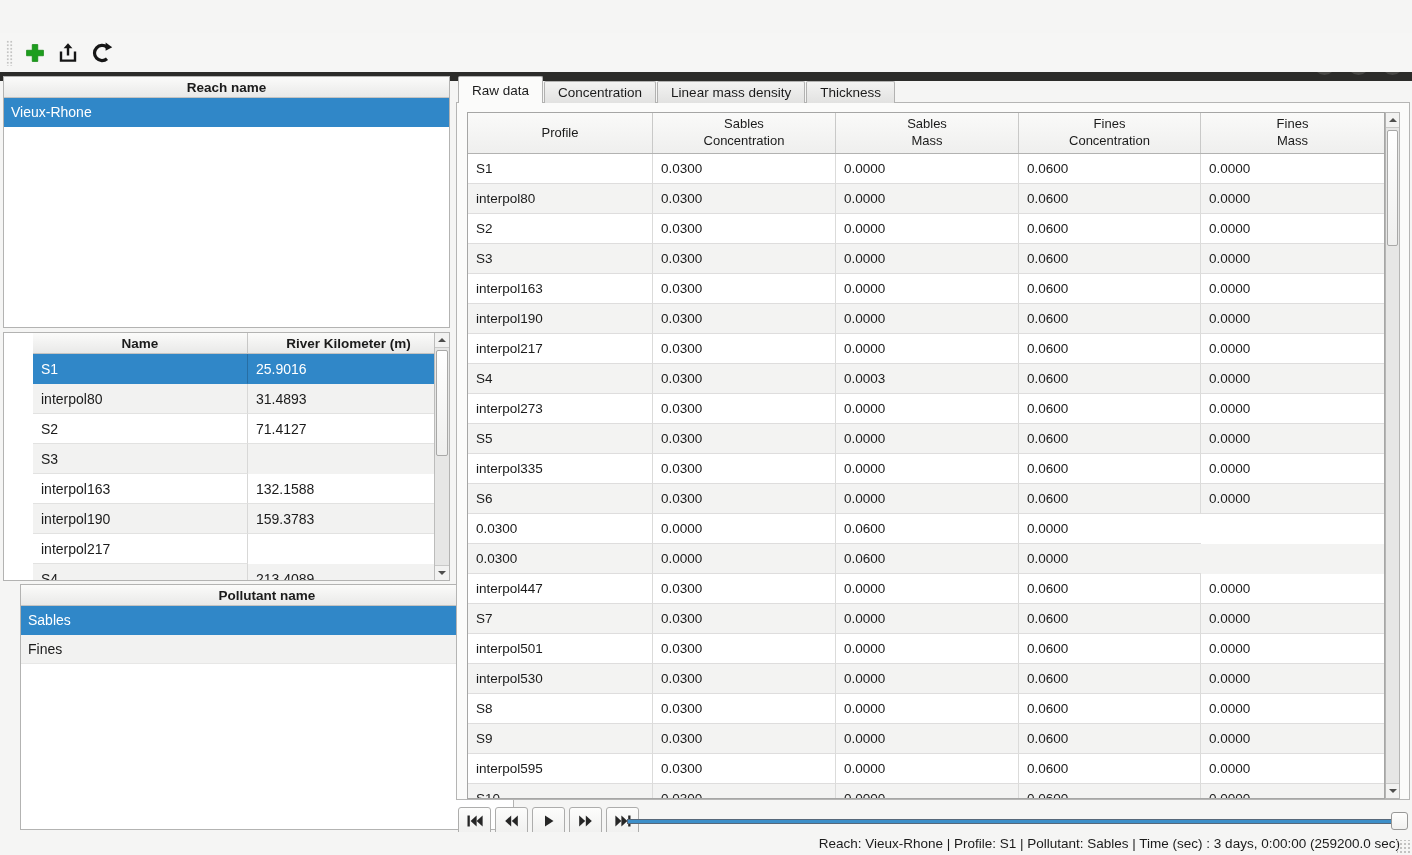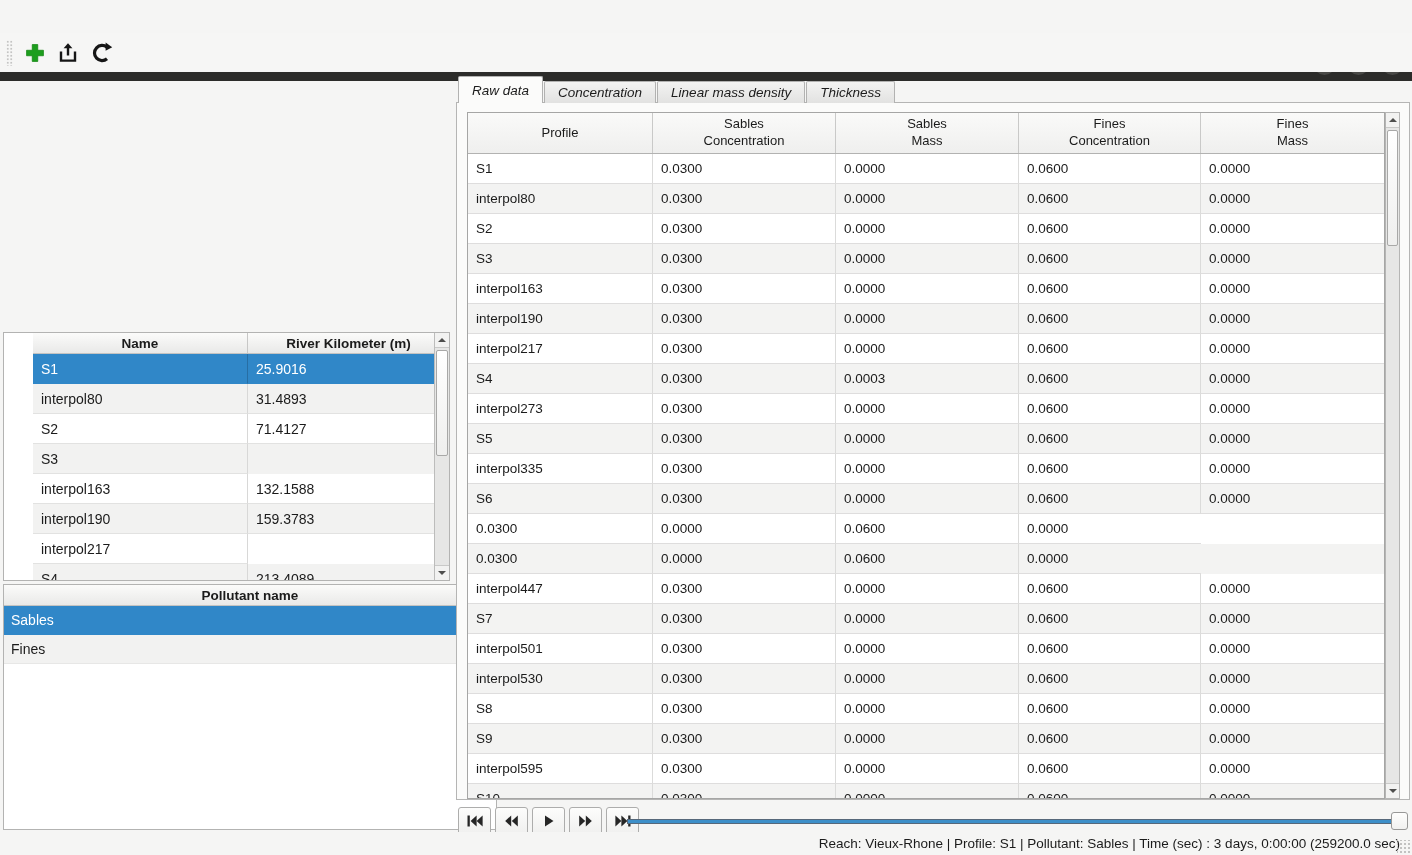--- a/index.html
+++ b/index.html
@@ -49,21 +49,21 @@
     width: 30px; height: 30px; display: flex; align-items: center; justify-content: center;
     cursor: pointer; margin-right: 3px;
   }
 
   
   .listbox {
     position: absolute; background: #ffffff; border: 1px solid #b3b3b2; overflow: hidden;
   }
   .reach-box     { left: 3px; top: 76px;  width: 447px; height: 252px; }
   .profiles-box  { left: 3px; top: 332px; width: 447px; height: 249px; padding-left: 29px; }
-  .pollutant-box { left: 3px; top: 584px; width: 494px; height: 246px; }
+  .pollutant-box { left: 20px; top: 584px; width: 494px; height: 246px; }
   .listbox-header {
     height: 21px; background: linear-gradient(#fbfbfa, #e9e9e8);
     border-bottom: 1px solid #c3c3c2;
     font-weight: bold; font-size: 13.5px;
     display: flex; align-items: center; justify-content: center;
   }
   .list-row {
     height: 29px; display: flex; align-items: center; padding: 0 7px;
     font-size: 14px; border-bottom: 1px solid #e7e7e6; background: #fff; cursor: pointer;
   }
@@ -112,21 +112,21 @@
 
   
   .tabbar {
     position: absolute; left: 458px; top: 76px; height: 27px;
     display: flex; align-items: flex-end; z-index: 3;
   }
   .tab {
     display: flex; align-items: center; padding: 0 13px; height: 22px;
     font-size: 13.5px; background: linear-gradient(#f3f3f2, #e2e2e1);
     border: 1px solid #b2b2b1; border-bottom: none; border-radius: 2px 2px 0 0;
-    margin-right: 1px; cursor: pointer; white-space: nowrap; font-style: italic;
+    margin-right: 1px; cursor: pointer; white-space: nowrap;
   }
   .tab.active { height: 27px; background: #fbfbfa; font-size: 13.5px; }
 
   
   .pane {
     position: absolute; left: 456px; top: 102px; width: 954px; height: 698px;
     background: #fbfbfa; border: 1px solid #b5b5b4;
   }
   .rtable {
     position: absolute; left: 10px; top: 9px; width: 918px; height: 687px;
@@ -217,20 +217,26 @@
       </svg>
     </div>
     <div class="tb-btn">
       <svg width="24" height="24" viewBox="0 0 24 24">
         <path d="M18,6.2 A7.6,7.6 0 1 0 18,17.8" fill="none" stroke="#161616" stroke-width="3.2"></path>
         <polygon points="16.6,1.4 23.2,6.2 16.6,9.8" fill="#161616"></polygon>
       </svg>
     </div>
   </div>
 
+  <div class="listbox reach-box">
+    <div class="listbox-header">Reach name</div>
+    <div class="list-rows" id="reach-rows">
+        <div class="list-row selected">Vieux-Rhone</div>
+      </div>
+  </div>
 
   <div class="listbox profiles-box">
     <div class="pheader">
       <div class="phcell">Name</div>
       <div class="phcell last">River Kilometer (m)</div>
     </div>
     <div class="prows" id="profile-rows">
         <div class="prow selected">
           <div class="pcell">S1</div>
           <div class="pcell last">25.9016</div>

